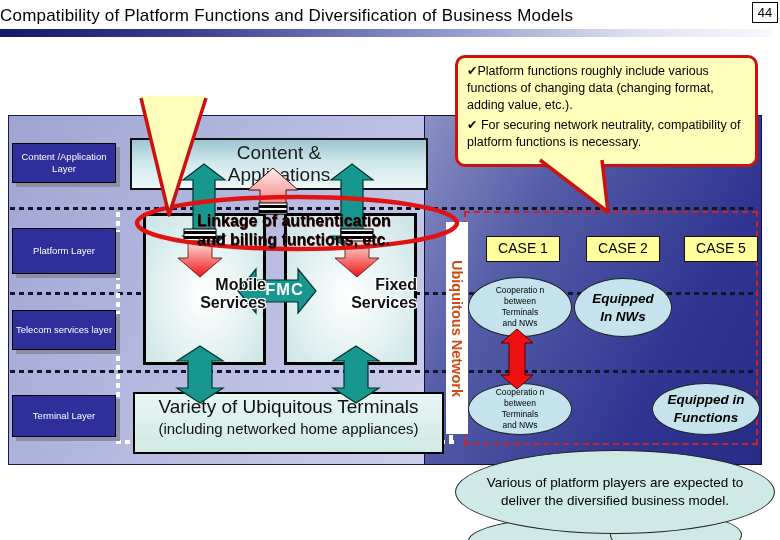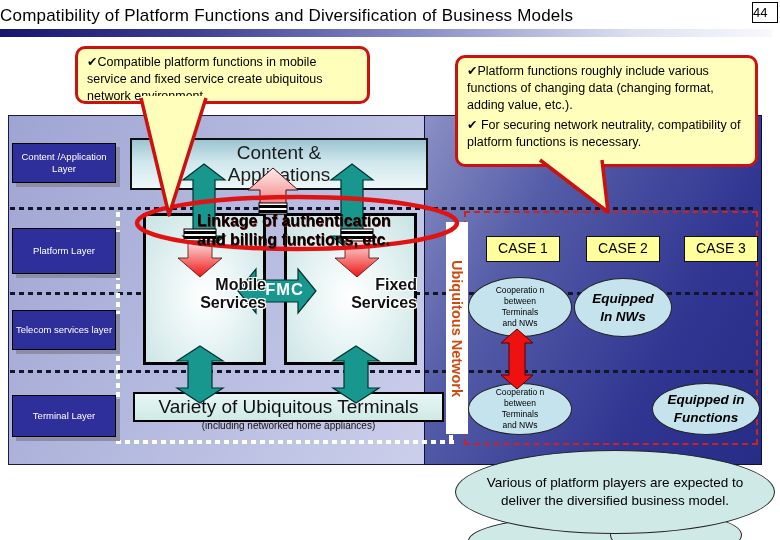--- a/index.html
+++ b/index.html
@@ -4,21 +4,21 @@
 <style>
   html,body{margin:0;padding:0;background:#fff;}
   #slide{
     position:relative;width:780px;height:540px;overflow:hidden;
     font-family:"Liberation Sans",sans-serif;background:#fff;
   }
   .abs{position:absolute;}
 
   
   #title{left:0;top:6px;width:745px;font-size:17px;color:#000;letter-spacing:0.2px;}
-  #pagebox{left:752px;top:2px;width:24px;height:19px;border:1px solid #000;text-align:left;font-size:13px;line-height:19px;color:#000;background:#fff;}
+  #pagebox{left:752px;top:2px;width:24px;height:19px;border:1px solid #000;text-align:center;font-size:13px;line-height:19px;color:#000;background:#fff;}
   #titlebar{left:0;top:29px;width:772px;height:8px;background:linear-gradient(to right,#15156e 0%,#3d3f92 25%,#8890c8 55%,#dde0f0 82%,#f8f9fd 100%);}
 
   
   #panel-left{left:8px;top:115px;width:416px;height:348px;border:1.5px solid #1a1a50;
     background:linear-gradient(118deg,#9fa5d2 0%,#b3b8de 45%,#cbcfeb 100%);z-index:0;}
   #panel-right{left:424px;top:115px;width:336px;height:348px;border:1.5px solid #10103a;
     background:linear-gradient(118deg,#8b90c4 0%,#555da8 30%,#2f3590 72%,#272c86 100%);z-index:0;}
 
   
   .hdash{left:10px;width:746px;height:3px;z-index:1;
@@ -38,24 +38,24 @@
     display:flex;align-items:center;justify-content:center;z-index:2;}
   #cabox .t{font-size:19px;color:#1c1c1c;text-align:center;max-width:170px;line-height:1.15;}
 
   
   .svcbox{top:213px;height:152px;border:3px solid #000;box-sizing:border-box;
     background:radial-gradient(ellipse at 50% 55%,#ffffff 0%,#eaf5f5 40%,#c9e3e4 100%);z-index:2;}
   .svclabel{top:276px;z-index:4;font-size:16px;font-weight:bold;color:#111;text-align:right;line-height:1.15;
     text-shadow:1px 1px 0 #fff,-1px -1px 0 #fff,1px -1px 0 #fff,-1px 1px 0 #fff;}
 
   
-  #varbox{left:133px;top:392px;width:311px;height:30px;border:2px solid #000;box-sizing:border-box;
+  #varbox{left:133px;top:392px;width:311px;height:62px;border:2px solid #000;box-sizing:border-box;
     background:linear-gradient(180deg,#e8f6f4,#cfeae6);text-align:center;z-index:2;padding-top:1px;}
   #varbox .t1{font-size:19px;color:#111;line-height:1.3;}
-  #varbox .t2{font-size:10px;color:#111;}
+  #varbox .t2{font-size:15px;color:#111;}
 
   
   #ubiq{left:446px;top:222px;width:22px;height:212px;background:#fff;z-index:2;
     display:flex;align-items:center;justify-content:center;}
   #ubiq .t{writing-mode:vertical-rl;font-size:14.5px;font-weight:bold;color:#cf4a10;white-space:nowrap;}
 
   
   .casebox{top:236px;width:74px;height:26px;background:#ffff9c;border:1.5px solid #111;box-sizing:border-box;
     text-align:center;font-size:14px;color:#000;line-height:23px;z-index:2;}
 
@@ -132,21 +132,21 @@
     <div class="t1">Variety of Ubiquitous Terminals</div>
     <div class="t2">(including networked home appliances)</div>
   </div>
 
   <div class="abs" id="ubiq">
     <div class="t">Ubiquitous Network</div>
   </div>
 
   <div class="abs casebox" style="left:486px">CASE 1</div>
   <div class="abs casebox" style="left:586px">CASE 2</div>
-  <div class="abs casebox" style="left:684px">CASE 3</div>
+  <div class="abs casebox" style="left:684px">CASE 5</div>
 
   <div class="abs blobe" style="left:468px;top:277px;width:102px;height:58px">
     <div class="inner coop" style="width:50px">Cooperatio n between Terminals and NWs</div>
   </div>
   <div class="abs blobe" style="left:574px;top:278px;width:96px;height:57px">
     <div class="inner equip" style="width:62px">Equipped In NWs</div>
   </div>
   <div class="abs blobe" style="left:468px;top:383px;width:102px;height:50px">
     <div class="inner coop" style="width:50px">Cooperatio n between Terminals and NWs</div>
   </div>
@@ -203,23 +203,20 @@
     <polygon fill="#ee1111" stroke="#550000" stroke-width="1" points="517,329 533,343 525,343 525,375 533,375 517,389 501,375 509,375 509,343 501,343"></polygon>
 
     <ellipse cx="297" cy="223" rx="160" ry="26" fill="none" stroke="#e01212" stroke-width="4.5"></ellipse>
   </svg>
 
   <div class="abs" id="linkage">Linkage of authentication and billing functions, etc.</div>
   <div class="abs svclabel" style="left:143px;width:123px"><span style="display:inline-block;max-width:100px">Mobile Services</span></div>
   <div class="abs svclabel" style="left:284px;width:133px"><span style="display:inline-block;max-width:100px">Fixed Services</span></div>
   <div class="abs" id="fmclabel">FMC</div>
 
-  <div class="abs callout" id="callout-left">
-    <div>✔Compatible platform functions in mobile service and fixed service create ubiquitous network environment.</div>
-  </div>
   <div class="abs callout" id="callout-right">
     <div class="b">✔Platform functions roughly include various functions of changing data (changing format, adding value, etc.).</div>
     <div>✔ For securing network neutrality, compatibility of platform functions is necessary.</div>
   </div>
 
   <svg class="overlay tails" width="780" height="540" viewBox="0 0 780 540">
     <polygon points="141,96 206,96 169,215" fill="#ffffbb"></polygon>
     <path d="M141,98 L169,215 L206,98" fill="none" stroke="#cc1111" stroke-width="3.5" stroke-linejoin="round"></path>
     <polygon points="540,158 602,158 608,212" fill="#ffffbb"></polygon>
     <path d="M540,160 L608,212 L602,160" fill="none" stroke="#cc1111" stroke-width="3.5" stroke-linejoin="round"></path>

